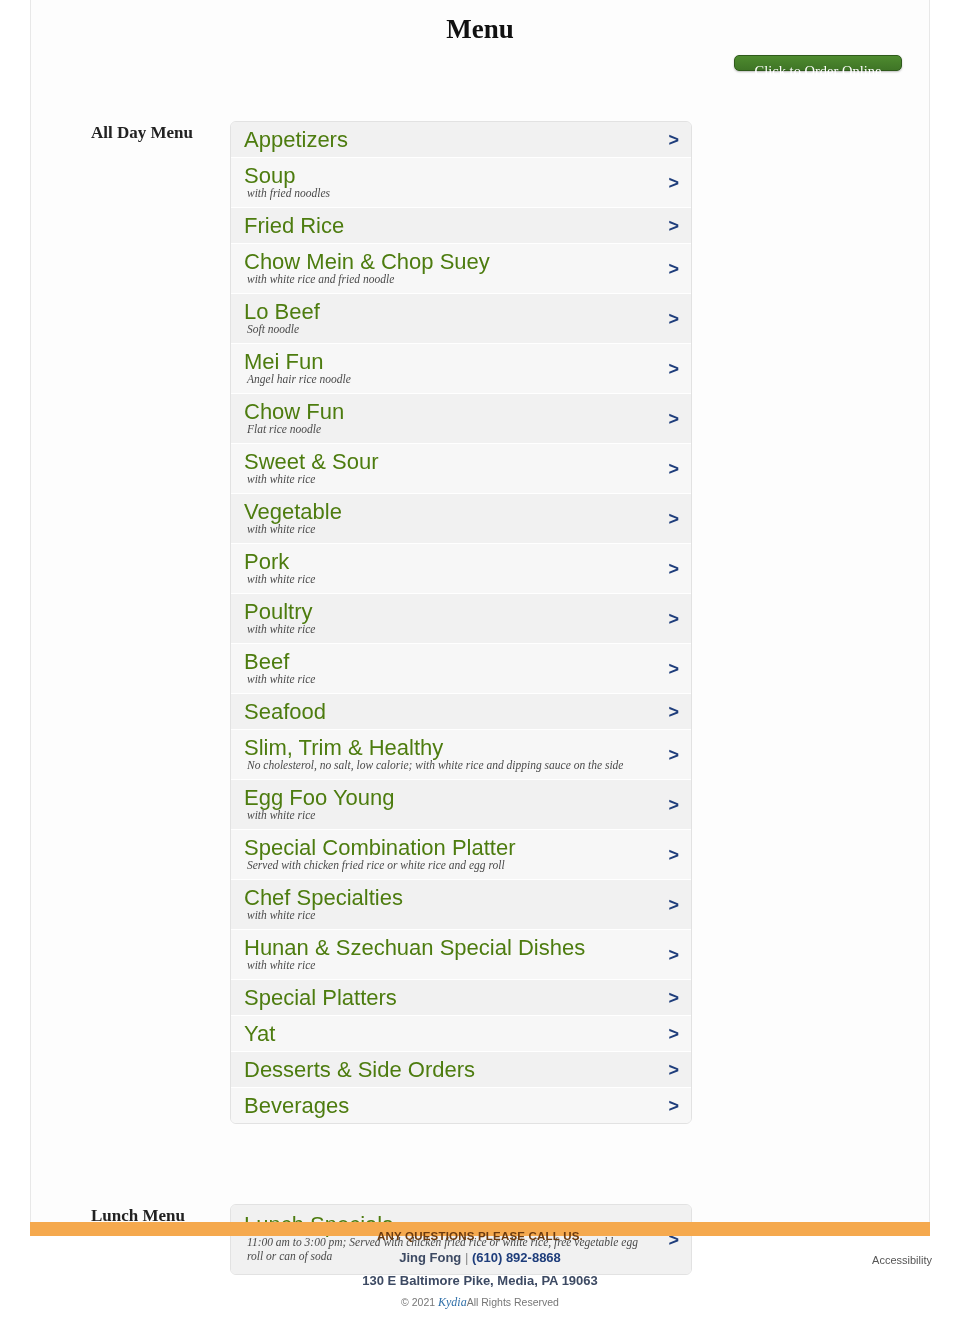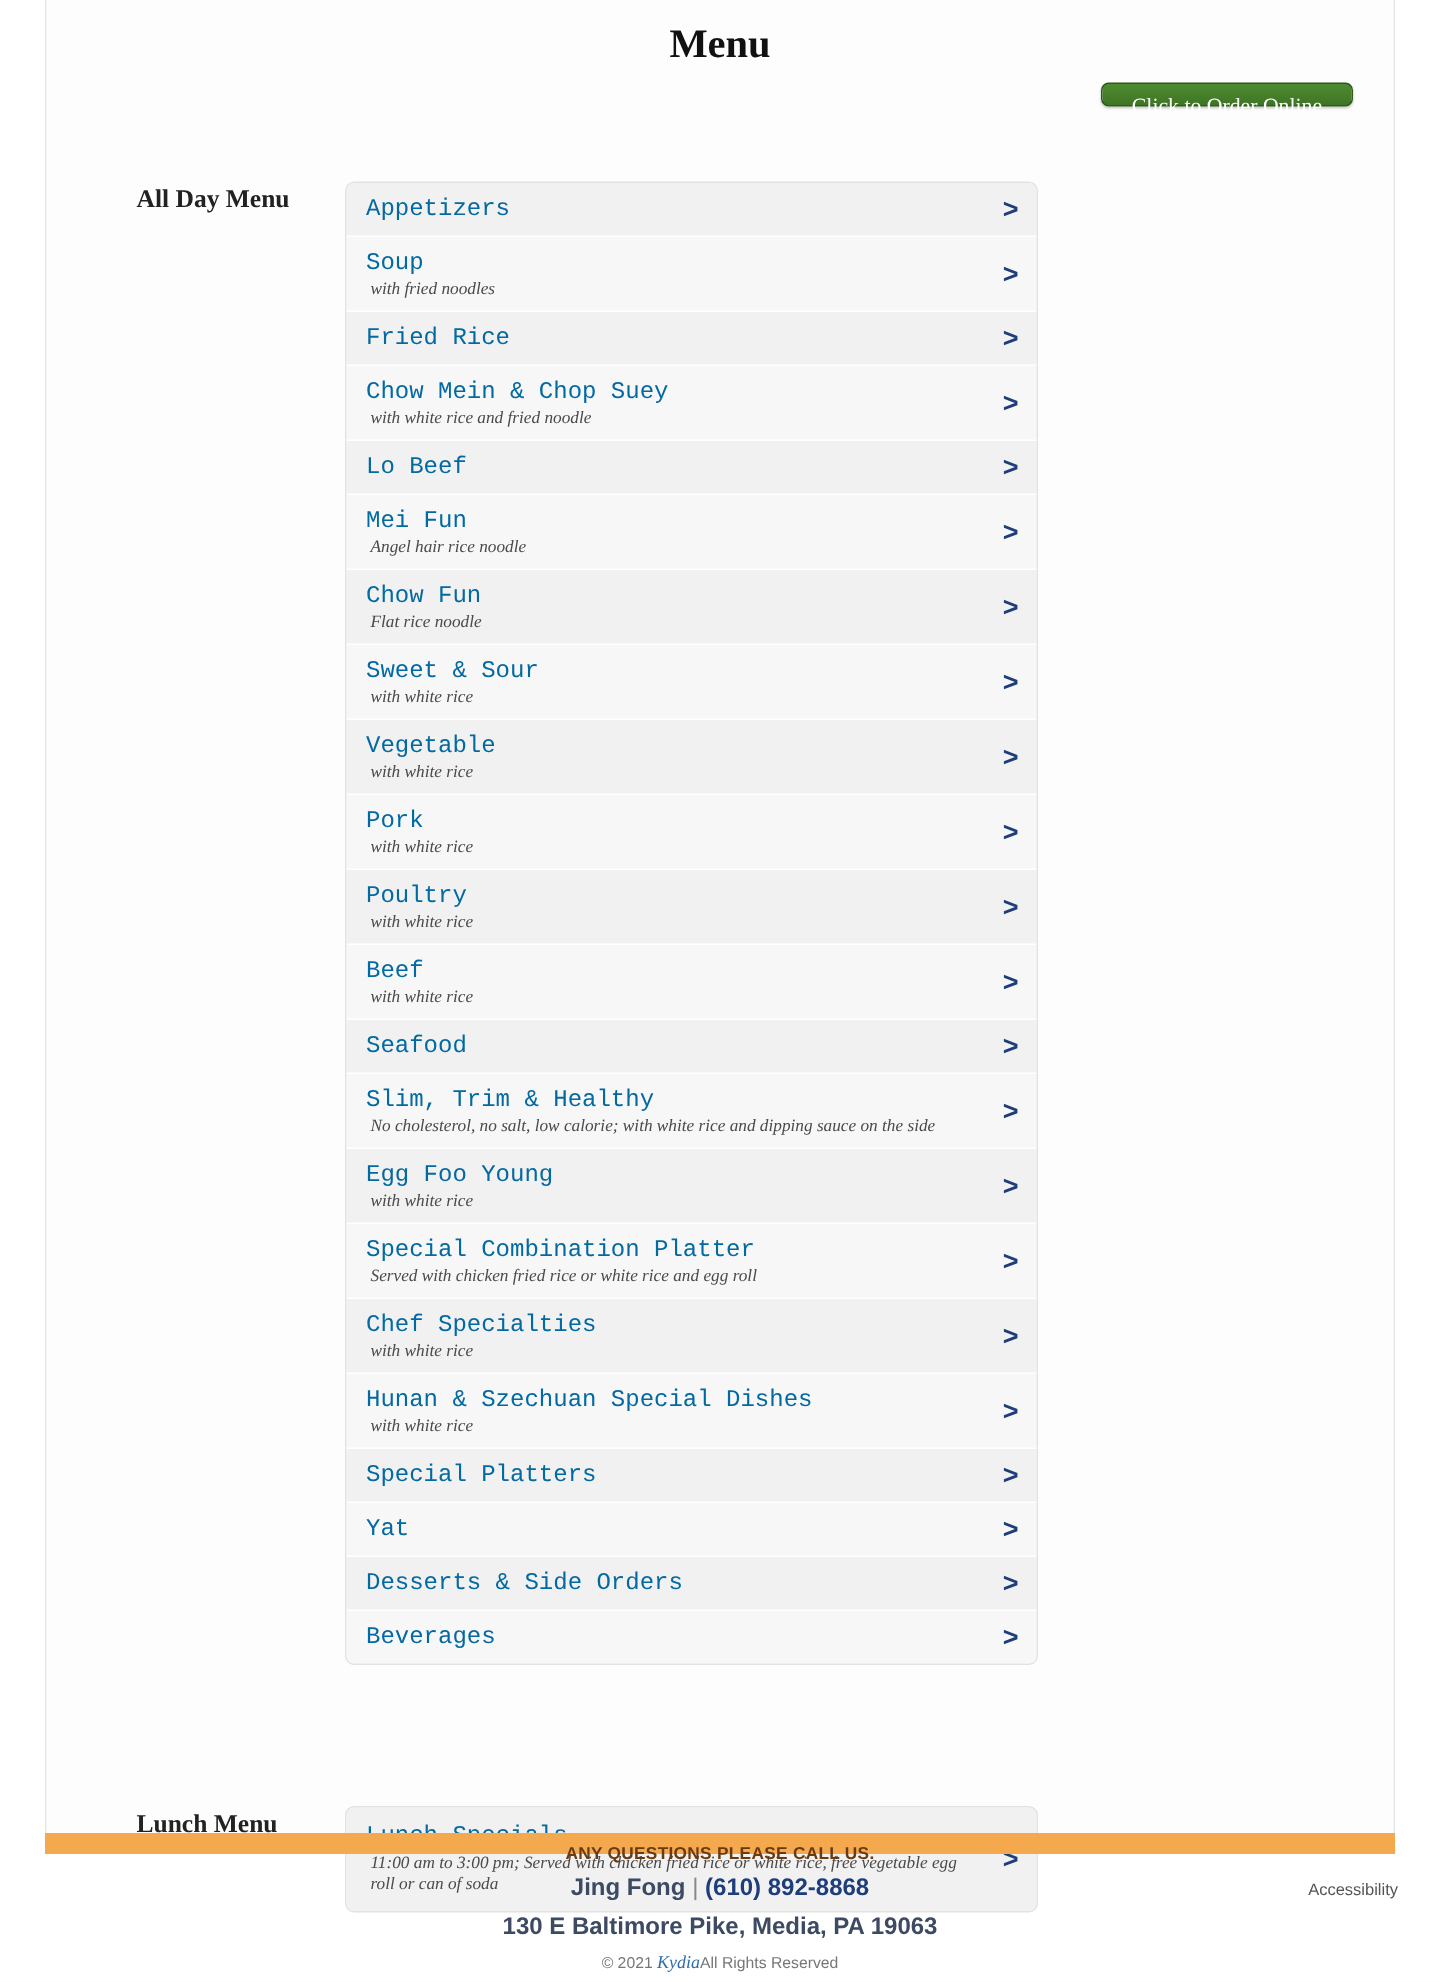--- a/index.html
+++ b/index.html
@@ -69,23 +69,23 @@
   .cat-row {
     position: relative;
     border-bottom: 1px solid #ffffff;
     background: #f1f1f1;
     padding: 7px 40px 7px 13px;
     cursor: pointer;
   }
   .cat-row.alt { background: #f7f7f7; }
   .cat-row:last-child { border-bottom: none; }
   .cat-name {
-    font-size: 16px;
-    color: #0369a1;
-    font-family: Liberation Mono, monospace;
+    font-size: 22px;
+    color: #4d7c0f;
+    font-family: Liberation Sans, sans-serif;
     line-height: 21px;
   }
   .cat-desc {
     font-size: 11.5px;
     color: #4a4a4a;
     font-style: italic;
     font-family: "Liberation Serif", serif;
     line-height: 14px;
     padding-left: 3px;
     max-width: 430px;
@@ -117,21 +117,21 @@
   }
   .footer-call {
     font-size: 11.5px;
     font-weight: bold;
     color: #6b3a0e;
     font-family: "Liberation Sans", sans-serif;
     margin-top: 2px;
     letter-spacing: 0.2px;
   }
   .footer-line {
-    font-size: 16px;
+    font-size: 13px;
     font-weight: bold;
     color: #3d4a63;
     font-family: "Liberation Sans", sans-serif;
     margin-top: 8px;
     text-align: center;
   }
   .footer-line a { color: #1e3d7b; text-decoration: none; }
   .footer-line .sep { color: #888; font-weight: normal; }
   .footer-copy {
     font-size: 10.5px;
@@ -187,20 +187,21 @@
       </div>
 
       <div class="cat-row alt">
         <div class="cat-name">Chow Mein &amp; Chop Suey</div>
         <div class="cat-desc">with white rice and fried noodle</div>
         <div class="chev">&gt;</div>
       </div>
 
       <div class="cat-row">
         <div class="cat-name">Lo Beef</div>
+        <div class="cat-desc">Soft noodle</div>
         <div class="chev">&gt;</div>
       </div>
 
       <div class="cat-row alt">
         <div class="cat-name">Mei Fun</div>
         <div class="cat-desc">Angel hair rice noodle</div>
         <div class="chev">&gt;</div>
       </div>
 
       <div class="cat-row">

